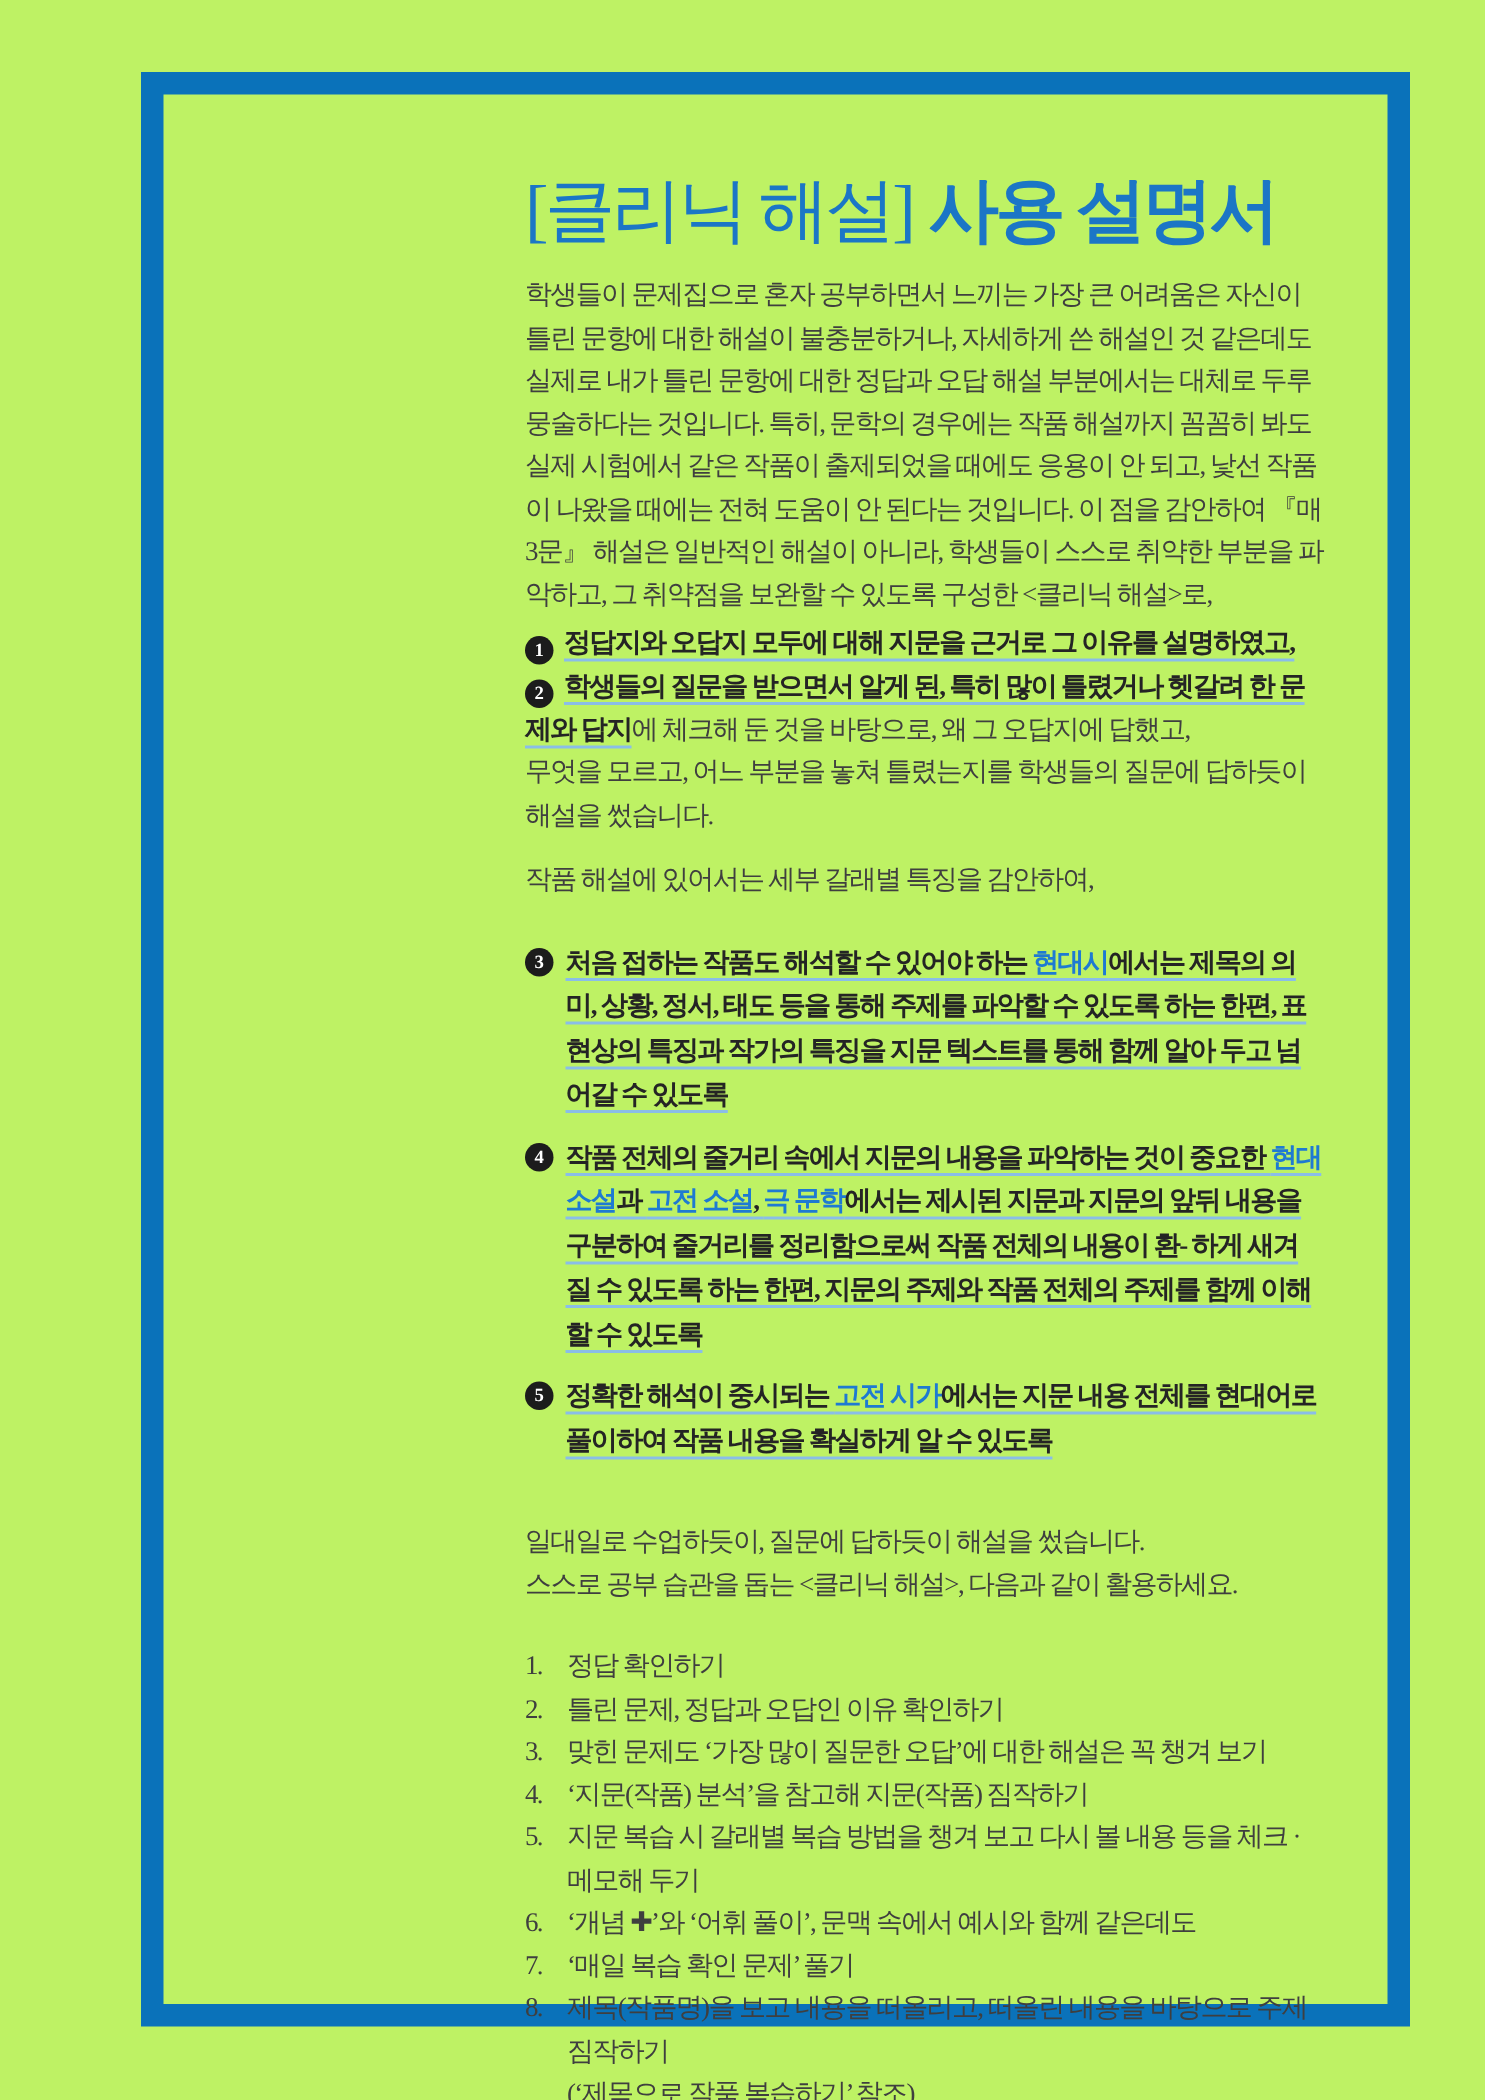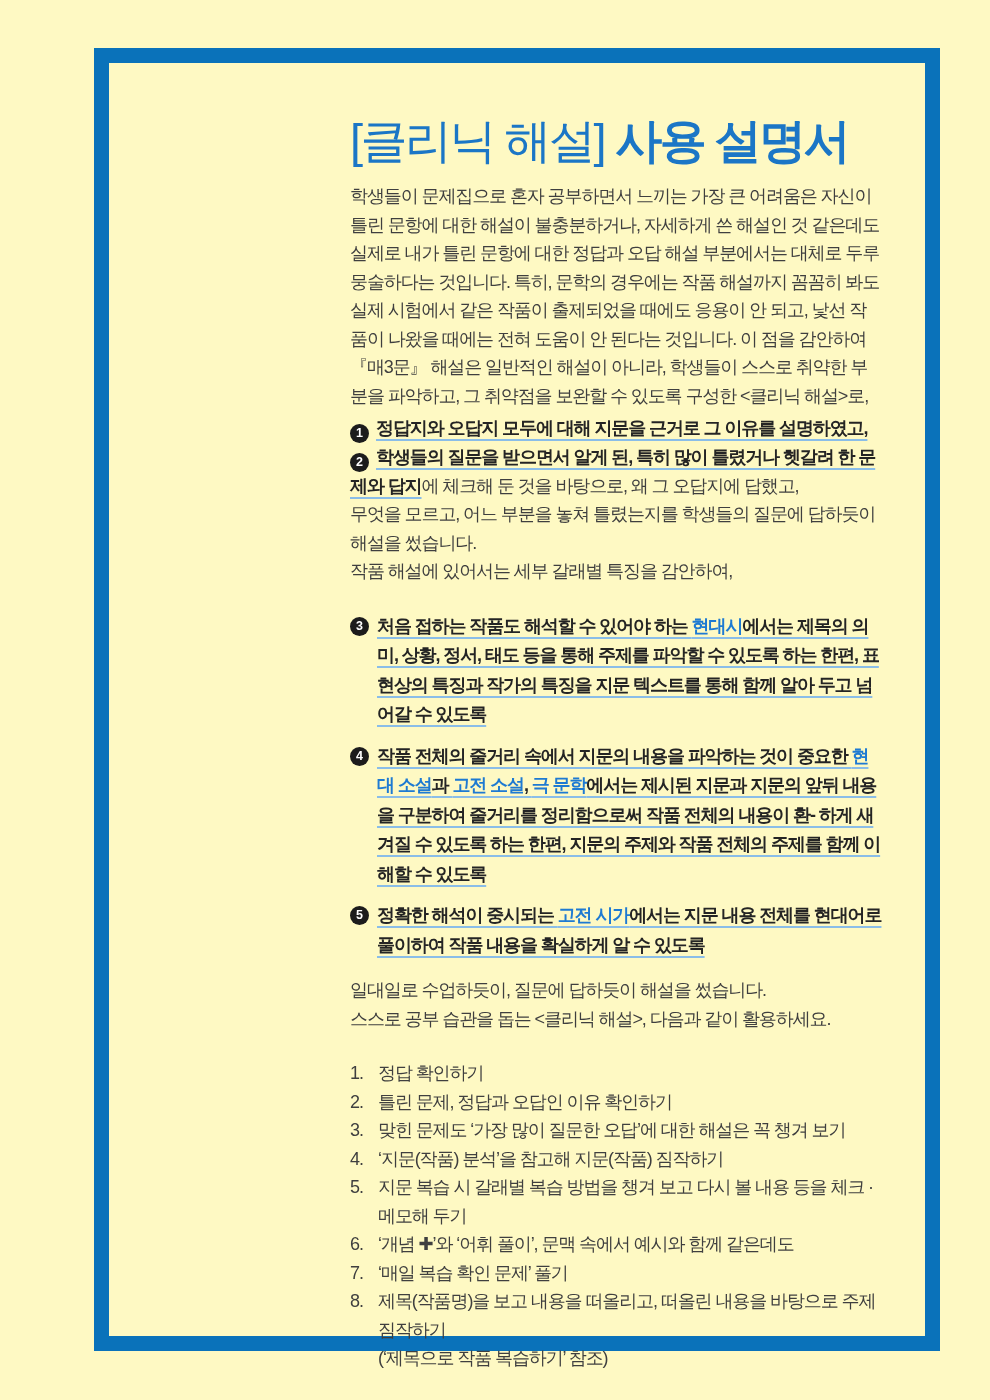--- a/index.html
+++ b/index.html
@@ -1,44 +1,44 @@
 <!DOCTYPE html>
 <html style="--frame: #0a72ba; --title-blue: #1b76c6; --kw-blue: #1e7ad2; --underline: #8abde8; --badge: #1c1c1c; --body-text: #3f3f3f; --bold-text: #242424;"><head>
 <meta charset="utf-8">
 <style>
   html,body{margin:0;padding:0;background:#ffffff;}
-  .page{position:relative;width:990px;height:1400px;background:#fef9c3;overflow:hidden;
-        font-family:Liberation Sans, sans-serif;}
+  .page{position:relative;width:990px;height:1400px;background:#bef264;overflow:hidden;
+        font-family:Liberation Serif, serif;}
   .frame{position:absolute;left:94px;top:48px;width:846px;height:1303px;box-sizing:border-box;
          border:15px solid var(--frame,#0a72ba);}
   .content{position:absolute;left:350px;top:112px;width:532px;}
   h1.title{margin:0;font-size:47px;line-height:58px;letter-spacing:-2.5px;
            color:var(--title-blue,#1b76c6);white-space:nowrap;}
   .title-light{font-weight:400;}
   .title-bold{font-weight:800;margin-left:11px;}
   .body{font-size:18px;line-height:28.5px;color:var(--body-text,#3f3f3f);
         letter-spacing:-1.1px;word-break:break-all;margin:0;}
   .b{font-weight:700;color:var(--bold-text,#242424);}
   .u{text-decoration:underline;text-decoration-color:var(--underline,#8abde8);
      text-underline-offset:4.5px;text-decoration-thickness:1.5px;}
   .kw{color:var(--kw-blue,#1e7ad2);}
   .badge{display:inline-flex;width:19px;height:19px;border-radius:50%;
          background:var(--badge,#1c1c1c);color:#fff;font-size:12.5px;font-weight:700;
          align-items:center;justify-content:center;vertical-align:-3px;margin-right:7px;
          letter-spacing:0;line-height:1;}
   .intro{margin-top:12px;}
   .points{margin-top:4px;}
-  .genre-intro{margin-top:0;}
+  .genre-intro{margin-top:15px;}
   .genre-item{position:relative;padding-left:27px;margin-top:12px;}
   .genre-item.first{margin-top:26px;}
   .genre-item .badge{position:absolute;left:0;top:5px;margin:0;}
   .genre-text{font-weight:700;color:var(--bold-text,#242424);line-height:29.5px;
               text-decoration:underline;text-decoration-color:var(--underline,#8abde8);
               text-underline-offset:4.5px;text-decoration-thickness:1.5px;}
-  .outro{margin-top:16px;}
+  .outro{margin-top:38px;}
   .usage{margin-top:26px;}
   .usage-item{display:flex;font-size:18px;line-height:28.5px;color:var(--body-text,#3f3f3f);
               letter-spacing:-1.1px;}
   .usage-num{width:28px;flex:none;}
   .usage-text{flex:1;white-space:pre-line;word-break:break-all;}
 </style>
 </head>
 <body>
 
 <div class="page">

